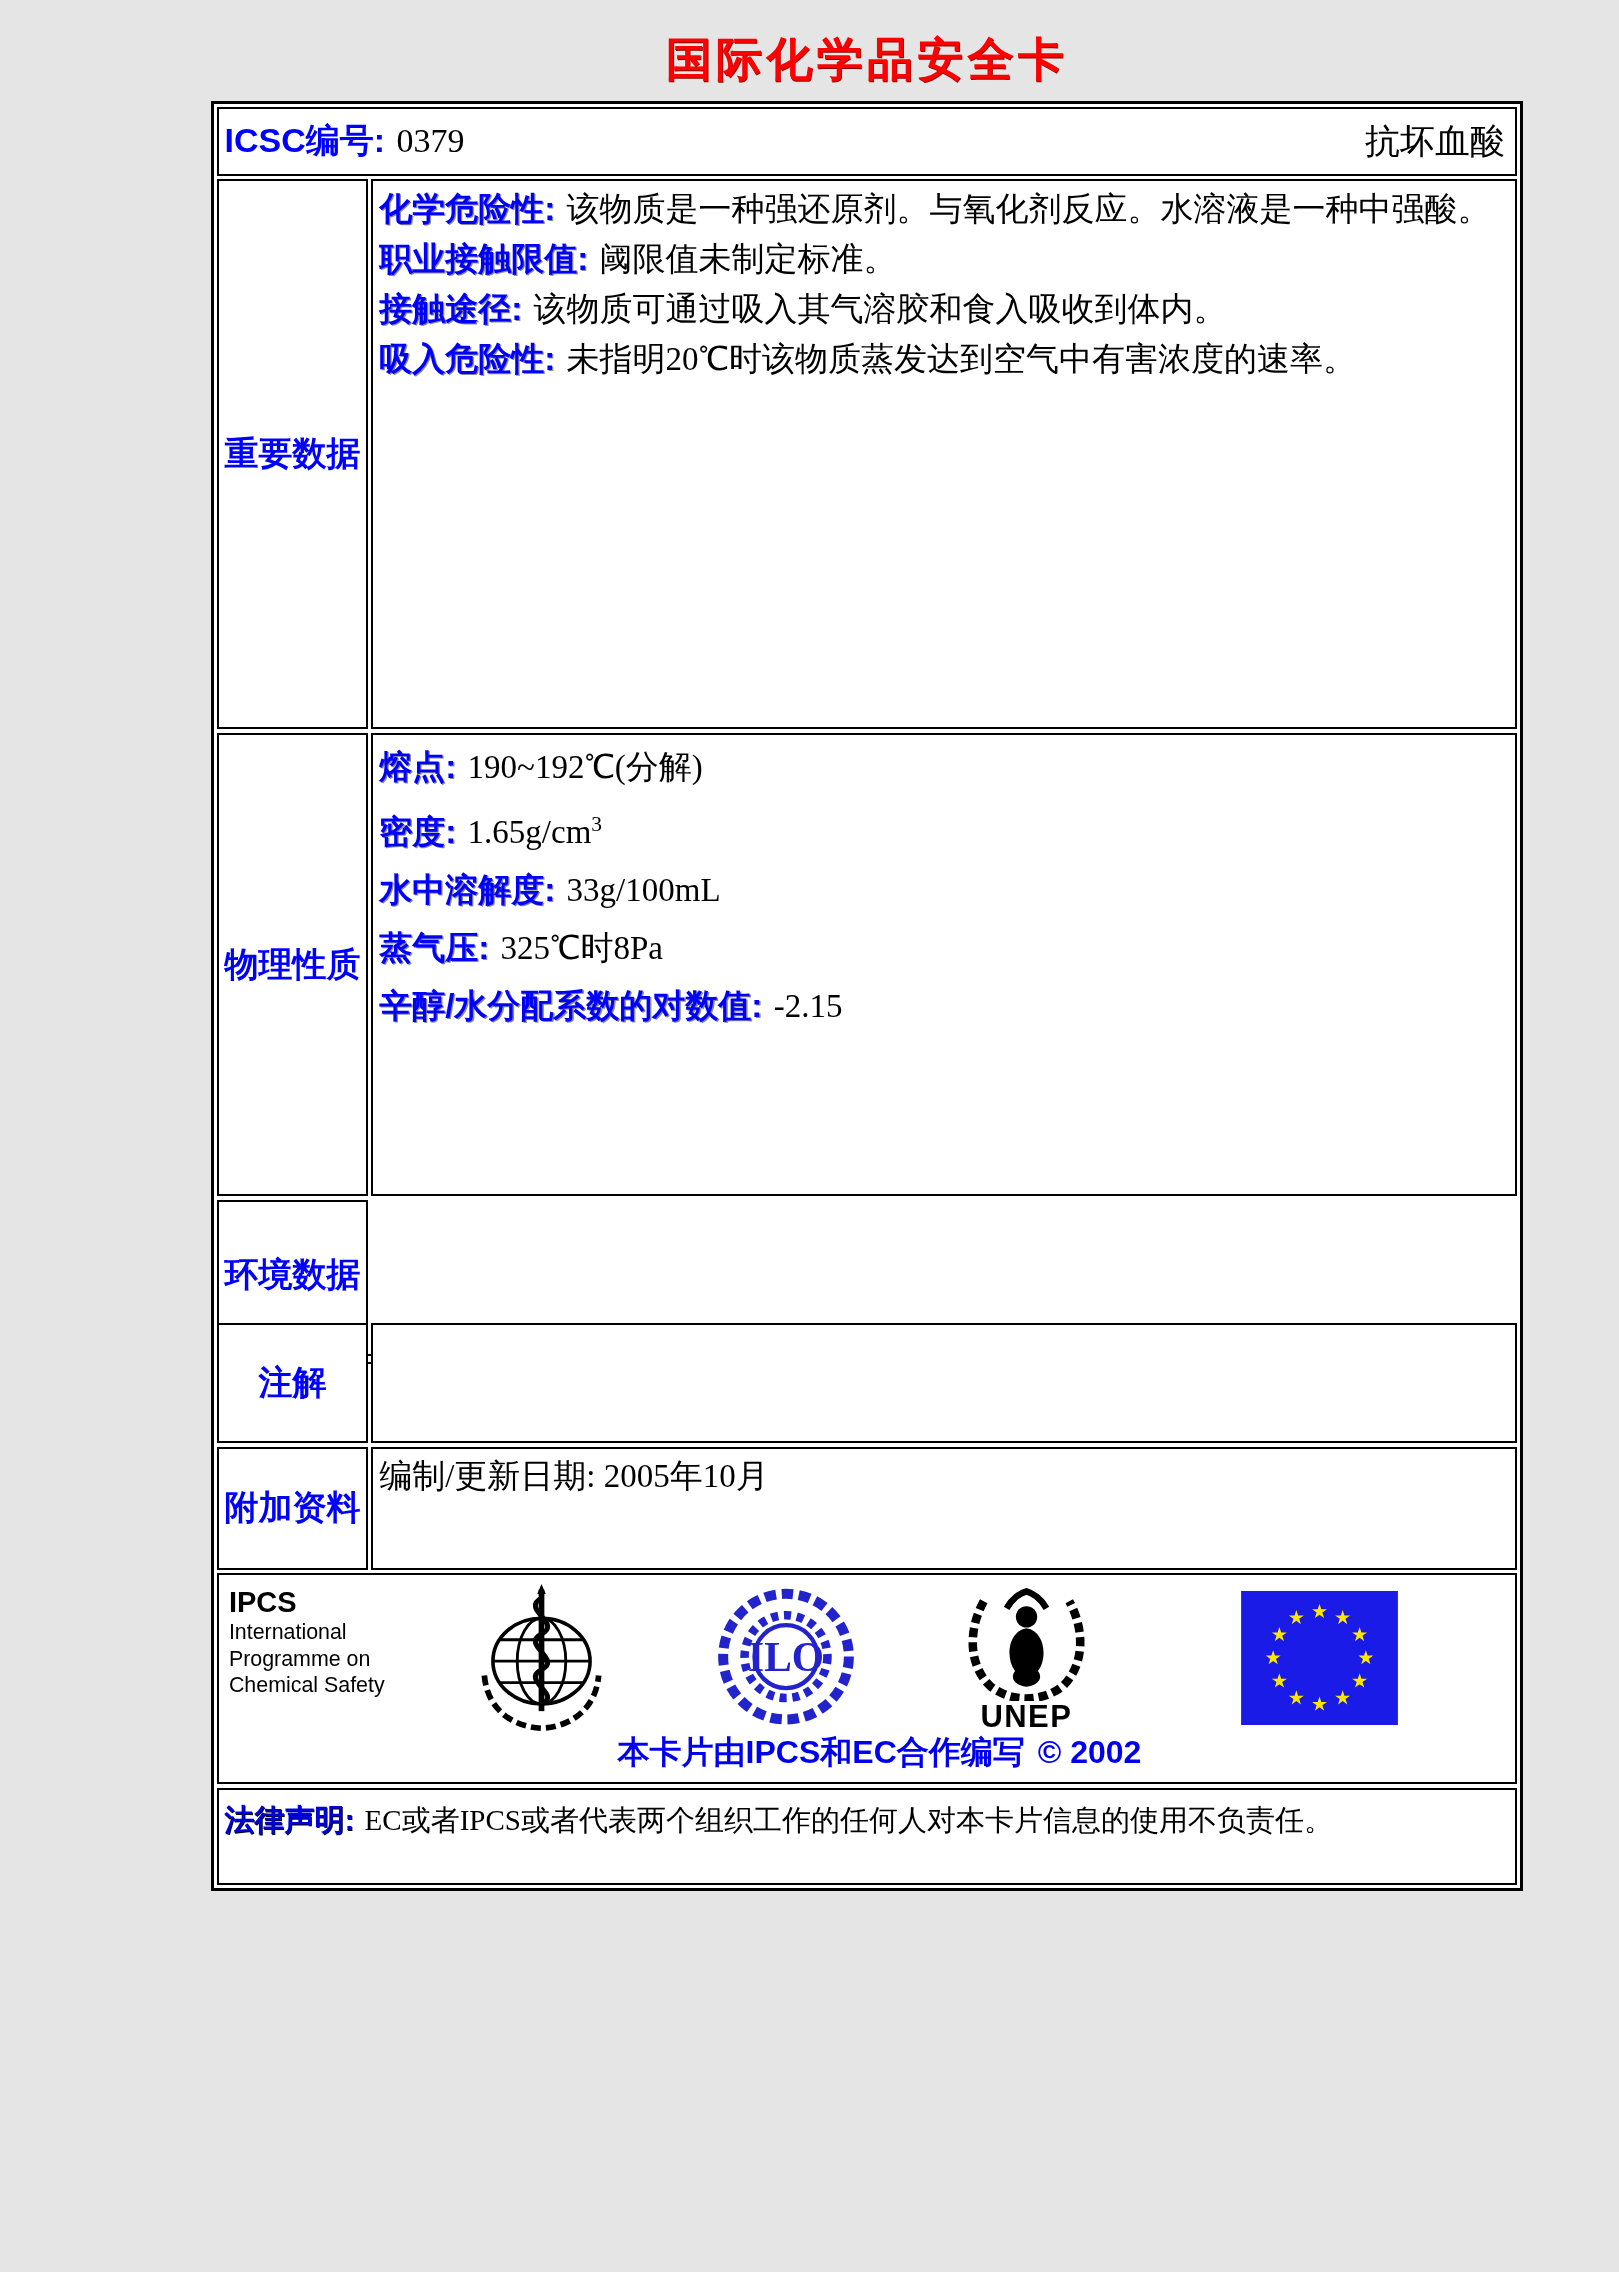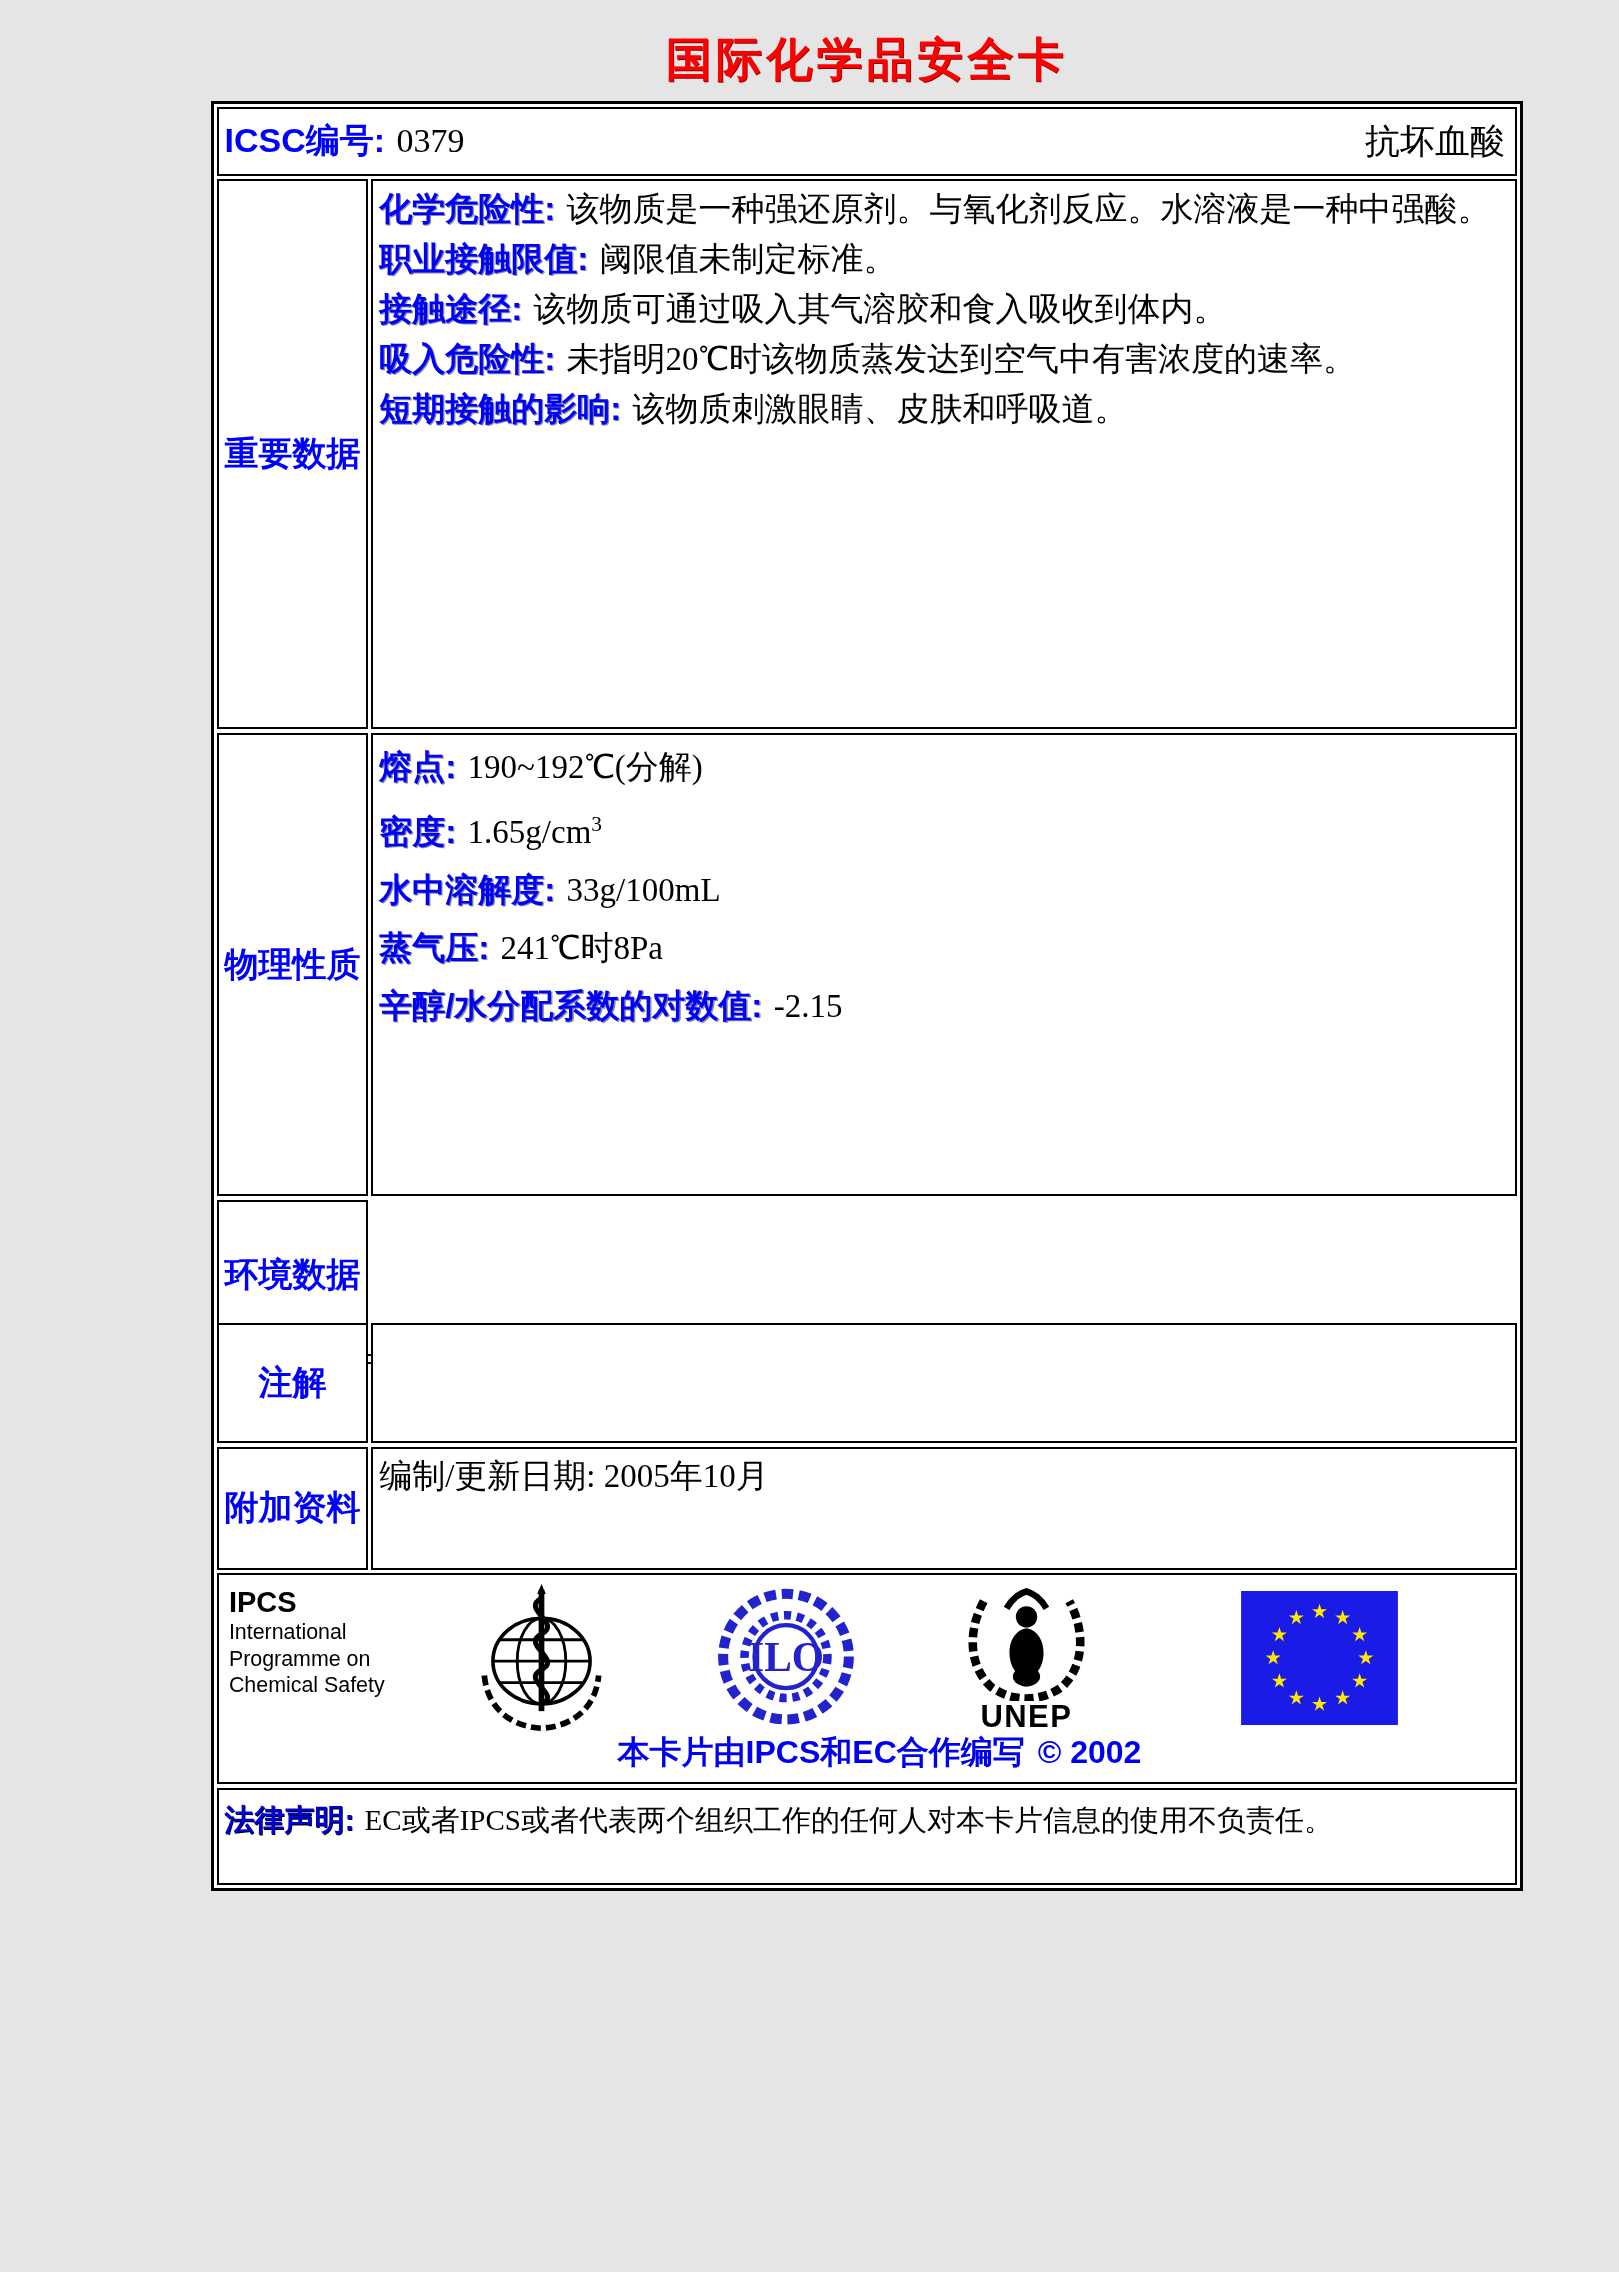--- a/index.html
+++ b/index.html
@@ -146,42 +146,39 @@
         </div>
         <div class="data-line">
           <span class="inline-label">职业接触限值:</span><span class="inline-text">阈限值未制定标准。</span>
         </div>
         <div class="data-line">
           <span class="inline-label">接触途径:</span><span class="inline-text">该物质可通过吸入其气溶胶和食入吸收到体内。</span>
         </div>
         <div class="data-line">
           <span class="inline-label">吸入危险性:</span><span class="inline-text">未指明20℃时该物质蒸发达到空气中有害浓度的速率。</span>
         </div>
-        <div class="data-line">
-          <span class="inline-label">短期接触的影响:</span><span class="inline-text">该物质刺激眼睛、皮肤和呼吸道。</span>
-        </div>
       </div>
     </div>
 
     <div class="row phys-row">
       <div class="cell side-cell">
         <span class="side-label">物理性质</span>
       </div>
       <div class="cell content-cell">
         <div class="phys-line">
           <span class="inline-label">熔点:</span><span class="inline-text">190~192℃(分解)</span>
         </div>
         <div class="phys-line">
           <span class="inline-label">密度:</span><span class="inline-text">1.65g/cm</span><sup class="phys-sup">3</sup>
         </div>
         <div class="phys-line">
           <span class="inline-label">水中溶解度:</span><span class="inline-text">33g/100mL</span>
         </div>
         <div class="phys-line">
-          <span class="inline-label">蒸气压:</span><span class="inline-text">241℃时8Pa</span>
+          <span class="inline-label">蒸气压:</span><span class="inline-text">325℃时8Pa</span>
         </div>
         <div class="phys-line">
           <span class="inline-label">辛醇/水分配系数的对数值:</span><span class="inline-text">-2.15</span>
         </div>
       </div>
     </div>
 
     <div class="row env-row">
       <div class="cell side-cell">
         <span class="side-label">环境数据</span>

